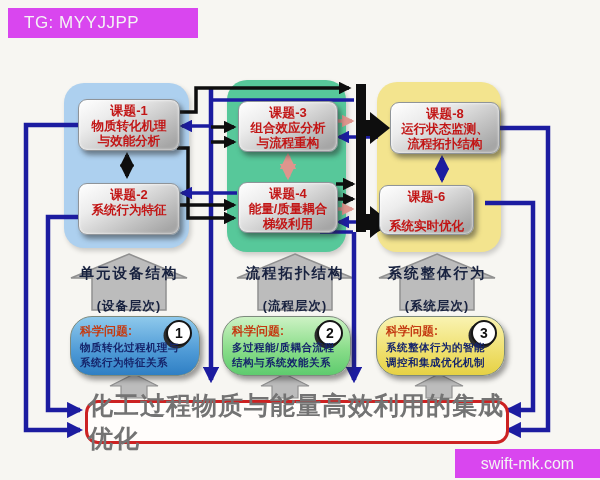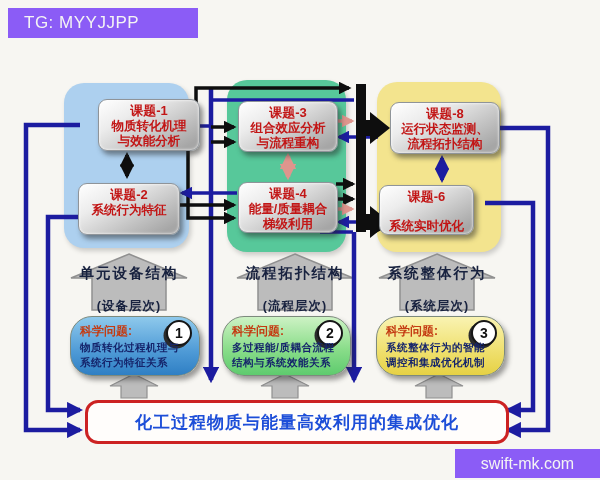--- a/index.html
+++ b/index.html
@@ -1,18 +1,18 @@
 <!DOCTYPE html>
 <html><head>
 <meta charset="utf-8">
 <style>
   html,body{margin:0;padding:0;background:#ffffff;}
   .stage{position:relative;width:600px;height:480px;background:#f7f6f2;overflow:hidden;
          font-family:"Liberation Sans","DejaVu Sans",sans-serif;}
-  .badge{position:absolute;background:#8b5cf6;color:#f4f4f4;display:flex;align-items:center;}
+  .badge{position:absolute;background:#d946ef;color:#f4f4f4;display:flex;align-items:center;}
   .badge.tg{left:8px;top:8px;width:174px;height:30px;font-size:17px;padding-left:16px;letter-spacing:.5px;}
   .badge.swift{left:455px;top:449px;width:145px;height:29px;font-size:16px;justify-content:center;}
   .panel{position:absolute;border-radius:20px;box-shadow:2px 3px 5px rgba(0,0,0,.18);}
   .panel-blue{left:64px;top:83px;width:125px;height:165px;background:#add0ef;}
   .panel-green{left:227px;top:80px;width:119px;height:172px;background:#57c89a;}
   .panel-yellow{left:377px;top:82px;width:124px;height:170px;background:#f3e48e;}
   .wires{position:absolute;left:0;top:0;width:600px;height:480px;pointer-events:none;}
   .topic{position:absolute;border:1px solid #8f9499;border-radius:9px;text-align:center;
          background:linear-gradient(150deg,#ffffff 0%,#ececec 30%,#cfcfcf 55%,#a6a6a6 90%);
          box-shadow:3px 4px 5px rgba(40,40,40,.5),inset 0 0 3px #ffffff;
@@ -29,21 +29,21 @@
   .sci-green{background:linear-gradient(180deg,#cdf2c4 0%,#8add8a 55%,#5ecb6e 100%);}
   .sci-yellow{background:linear-gradient(180deg,#f9f3b2 0%,#f0e172 55%,#e6d144 100%);}
   .sci .lbl{position:absolute;left:9px;top:6px;font-size:12px;font-weight:bold;color:#c43b12;}
   .sci .num{position:absolute;right:7px;top:3px;width:22px;height:22px;border-radius:50%;
             background:#ffffff;border:2px solid #161616;box-shadow:-2.5px 2.5px 0 #2b2b2b;
             font-size:14px;font-weight:bold;color:#111;display:flex;align-items:center;justify-content:center;}
   .sci .b1,.sci .b2{position:absolute;left:9px;font-size:10.5px;font-weight:bold;color:#15246b;letter-spacing:.5px;}
   .sci .b1{top:24px;}.sci .b2{top:39px;}
   .banner{position:absolute;left:85px;top:400px;width:418px;height:38px;background:#fffdfb;
           border:3px solid #cc2222;border-radius:13px;display:flex;align-items:center;justify-content:center;
-          font-size:17px;font-weight:bold;color:#1d4ed8;letter-spacing:1px;}
+          font-size:25px;font-weight:bold;color:#737373;letter-spacing:1px;}
 </style>
 </head>
 <body>
 
 <div class="stage">
 
   <div class="badge tg">TG: MYYJJPP</div>
 
   <div class="panel panel-blue"></div>
   <div class="panel panel-green"></div>
@@ -132,21 +132,21 @@
       <polygon points="356,214 370,214 370,206 390,222 370,238 370,230 356,230" fill="#0e0e0e"></polygon>
     </g>
 
     <g fill="none">
       <path d="M127 155 L127 176" stroke="#0e0e0e" stroke-width="4" marker-start="url(#mKs)" marker-end="url(#mK)"></path>
       <path d="M288 156 L288 177" stroke="#df958d" stroke-width="4.5" marker-start="url(#mSs)" marker-end="url(#mS)"></path>
       <path d="M442 158 L442 180" stroke="#1c1ca0" stroke-width="4" marker-start="url(#mBs)" marker-end="url(#mB)"></path>
     </g>
   </svg>
 
-  <div class="topic" style="left:78px;top:99px;width:100px;height:50px;margin-left:20px;">
+  <div class="topic" style="left:78px;top:99px;width:100px;height:50px;">
     <div class="t">课题-1</div>
     <div class="l">物质转化机理</div>
     <div class="l">与效能分析</div>
   </div>
   <div class="topic" style="left:78px;top:183px;width:100px;height:50px;">
     <div class="t">课题-2</div>
     <div class="l">系统行为特征</div>
   </div>
   <div class="topic" style="left:238px;top:101px;width:98px;height:49px;">
     <div class="t">课题-3</div>

